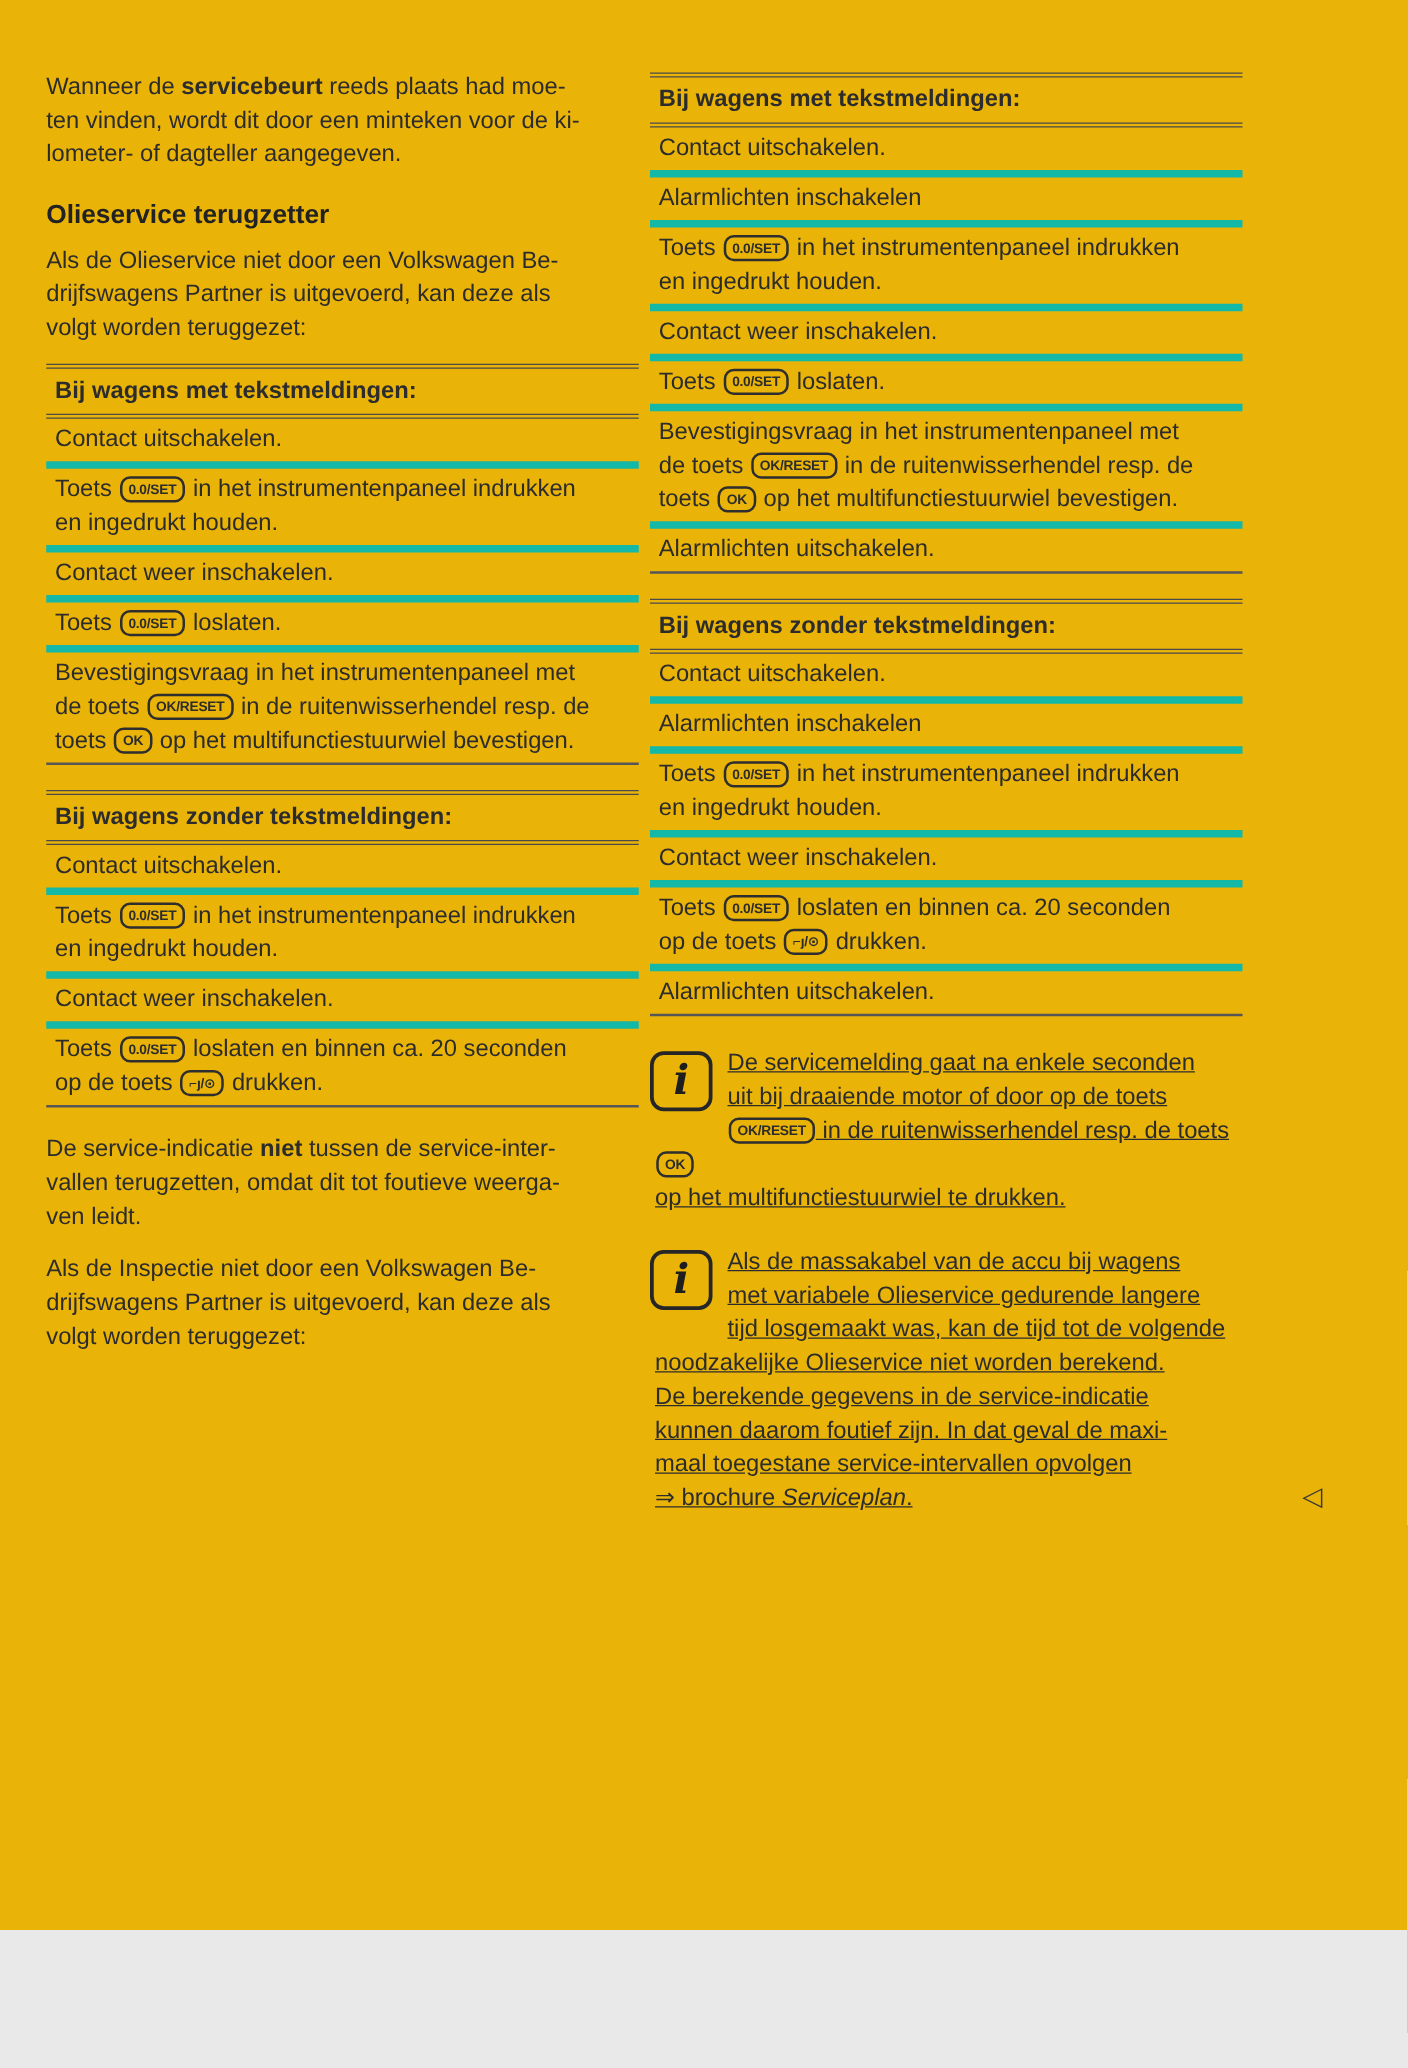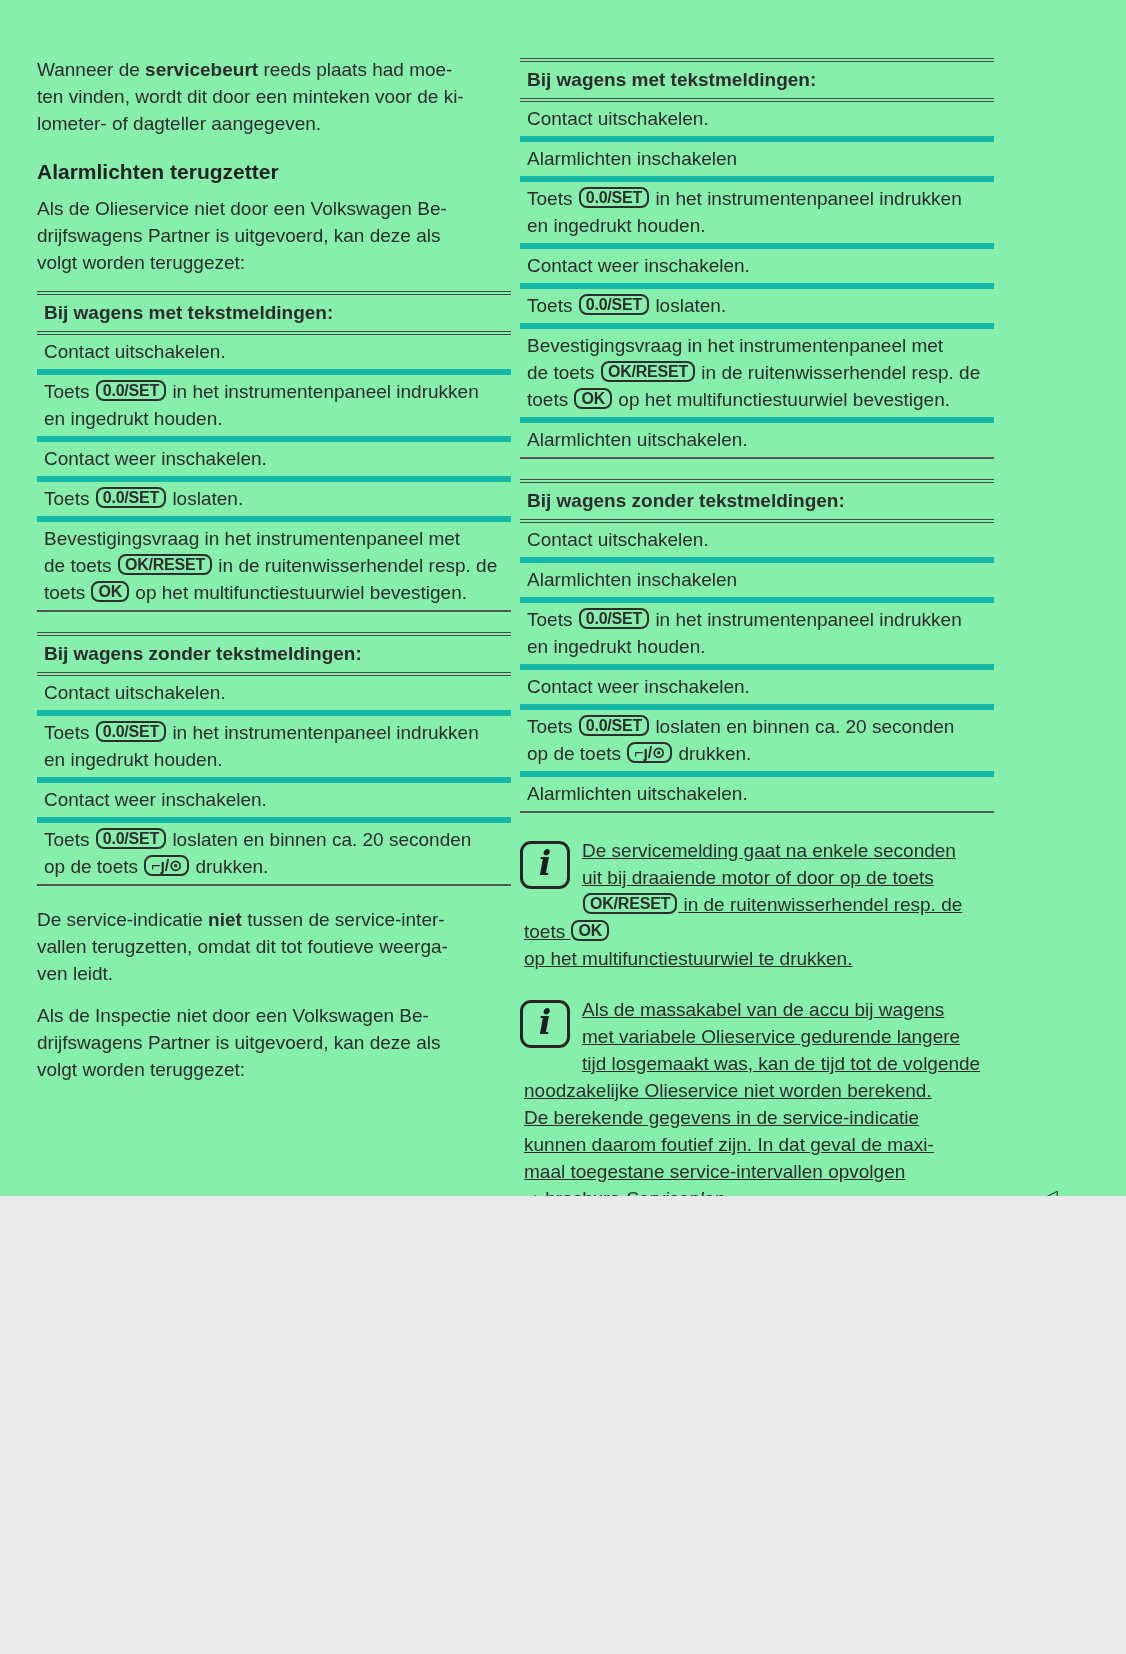--- a/index.html
+++ b/index.html
@@ -1,20 +1,20 @@
 <!DOCTYPE html>
 <html><head>
 <meta charset="utf-8">
 <style>
   html,body{margin:0;padding:0;background:#e9e9e9;}
   .page{
     position:relative;
-    width:1126px;height:1196px;
+    width:1126px;height:1544px;
     margin:0 auto;
-    background:#86efac;
+    background:#eab308;
     font-family:"Liberation Sans","DejaVu Sans",sans-serif;
     font-size:19px;line-height:27px;
     color:#2c2c2c;
     overflow:hidden;
   }
   .col{position:absolute;top:56px;}
   .col-left{left:37px;width:474px;}
   .col-right{left:520px;width:474px;}
   .body{margin:0 0 15px;white-space:pre-line;}
   .b{font-weight:700;}
@@ -42,21 +42,21 @@
   }
   .tbl-r + .tbl-r{border-top:6px solid #14b8a6;}
   
   .key{
     display:inline-block;
     border:2px solid #2e2e2e;
     border-radius:8px;
     padding:1px 5px 0;
     margin:0 1px;
     font-weight:700;
-    font-size:16px;
+    font-size:11px;
     line-height:16px;
     letter-spacing:-0.2px;
     vertical-align:2px;
     white-space:nowrap;
   }
   
   .note{margin:24px 0 0;position:relative;}
   .note .body{margin:4px;text-decoration:underline;}
   .info-icon{
     float:left;
@@ -89,21 +89,21 @@
 </style>
 </head>
 <body>
 
 <div class="page">
 
   <div class="col col-left">
     <p class="body"><span>Wanneer de </span><span class="b">servicebeurt</span><span> reeds plaats had moe-
 ten vinden, wordt dit door een minteken voor de ki-
 lometer- of dagteller aangegeven.</span></p>
-    <h2 class="sect">Alarmlichten terugzetter</h2>
+    <h2 class="sect">Olieservice terugzetter</h2>
     <p class="body"><span>Als de Olieservice niet door een Volkswagen Be-
 drijfswagens Partner is uitgevoerd, kan deze als
 volgt worden teruggezet:</span></p>
 
     <section class="tbl">
         <div class="tbl-h"><span>Bij wagens met tekstmeldingen:</span></div>
         <div class="tbl-r"><span>Contact uitschakelen.</span></div>
         <div class="tbl-r"><span>Toets </span><span class="key">0.0/SET</span><span> in het instrumentenpaneel indrukken
 en ingedrukt houden.</span></div>
         <div class="tbl-r"><span>Contact weer inschakelen.</span></div>

